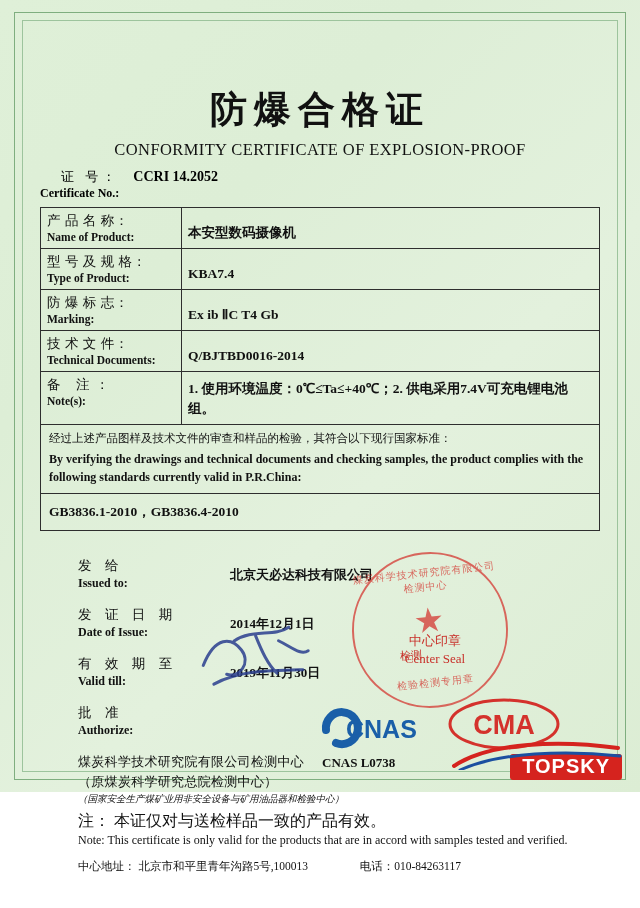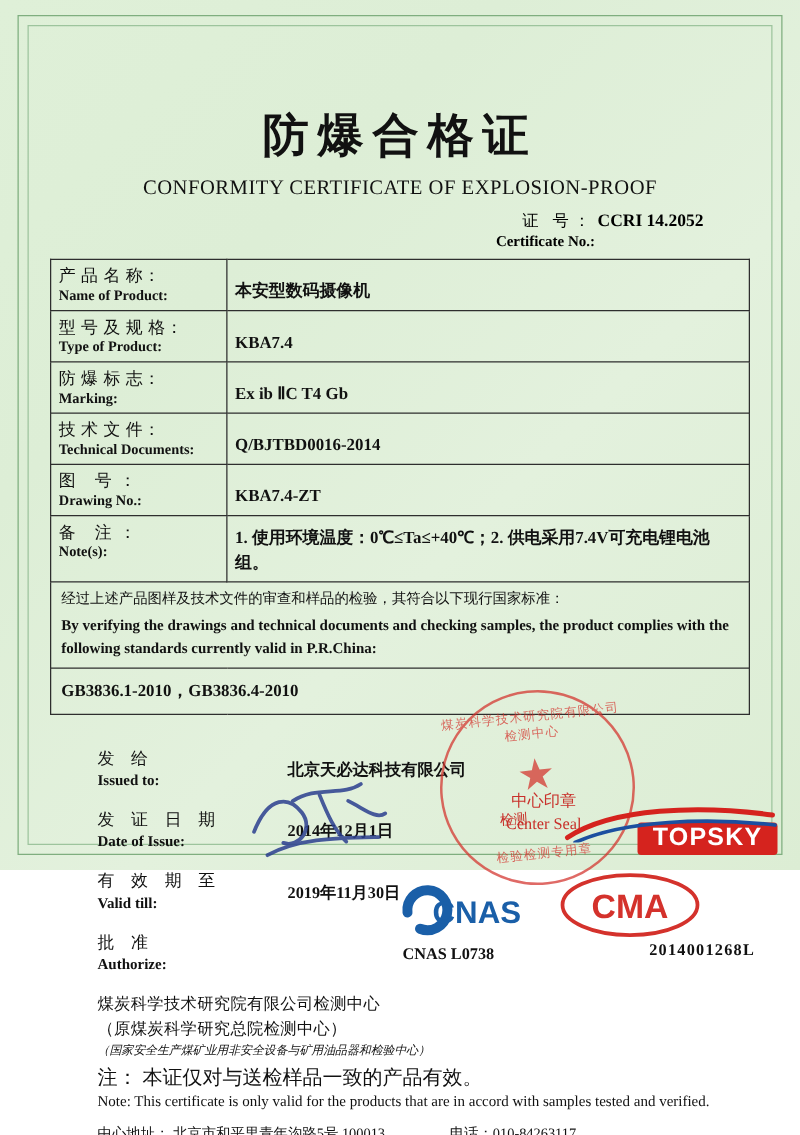--- a/index.html
+++ b/index.html
@@ -9,21 +9,21 @@
   body {
     width: 640px;
     height: 908px;
     background: #ffffff;
     font-family: "Liberation Serif", serif;
     overflow: hidden;
   }
   .page {
     position: relative;
     width: 640px;
-    height: 696px;
+    height: 792px;
     background: linear-gradient(135deg, #dff0d8 0%, #ddeed6 30%, #e3f1dd 60%, #dcedd4 100%);
     box-sizing: border-box;
   }
   .outer-border {
     position: absolute;
     left: 14px;
     top: 12px;
     right: 14px;
     bottom: 12px;
     border: 1.5px solid #7fae7f;
@@ -63,23 +63,22 @@
     margin-top: 9px;
     font-family: "Liberation Serif", serif;
   }
   .certno-wrap {
     margin-top: 8px;
     text-align: right;
     padding-right: 12px;
   }
   .certno-row {
     display: flex;
-    justify-content: flex-end;
     align-items: baseline;
-    gap: 2px;
+    gap: 14px;
   }
   .certno-label {
     text-align: right;
     font-size: 12px;
     line-height: 1.35;
   }
   .certno-label .cn {
     font-size: 13px;
     letter-spacing: 4px;
   }
@@ -402,29 +401,20 @@
           <div class="val">Ex ib ⅡC T4 Gb</div>
         </td>
       </tr>
       <tr>
         <td class="label">
           <div class="lbl-cn">技 术 文 件：</div>
           <div class="lbl-en">Technical Documents:</div>
         </td>
         <td>
           <div class="val">Q/BJTBD0016-2014</div>
-        </td>
-      </tr>
-      <tr>
-        <td class="label">
-          <div class="lbl-cn spread">图 号：</div>
-          <div class="lbl-en">Drawing No.:</div>
-        </td>
-        <td>
-          <div class="val">KBA7.4-ZT</div>
         </td>
       </tr>
       <tr>
         <td class="label">
           <div class="lbl-cn spread">备 注：</div>
           <div class="lbl-en">Note(s):</div>
         </td>
         <td>
           <div class="val two-line">1. 使用环境温度：0℃≤Ta≤+40℃；2. 供电采用7.4V可充电锂电池组。</div>
         </td>

